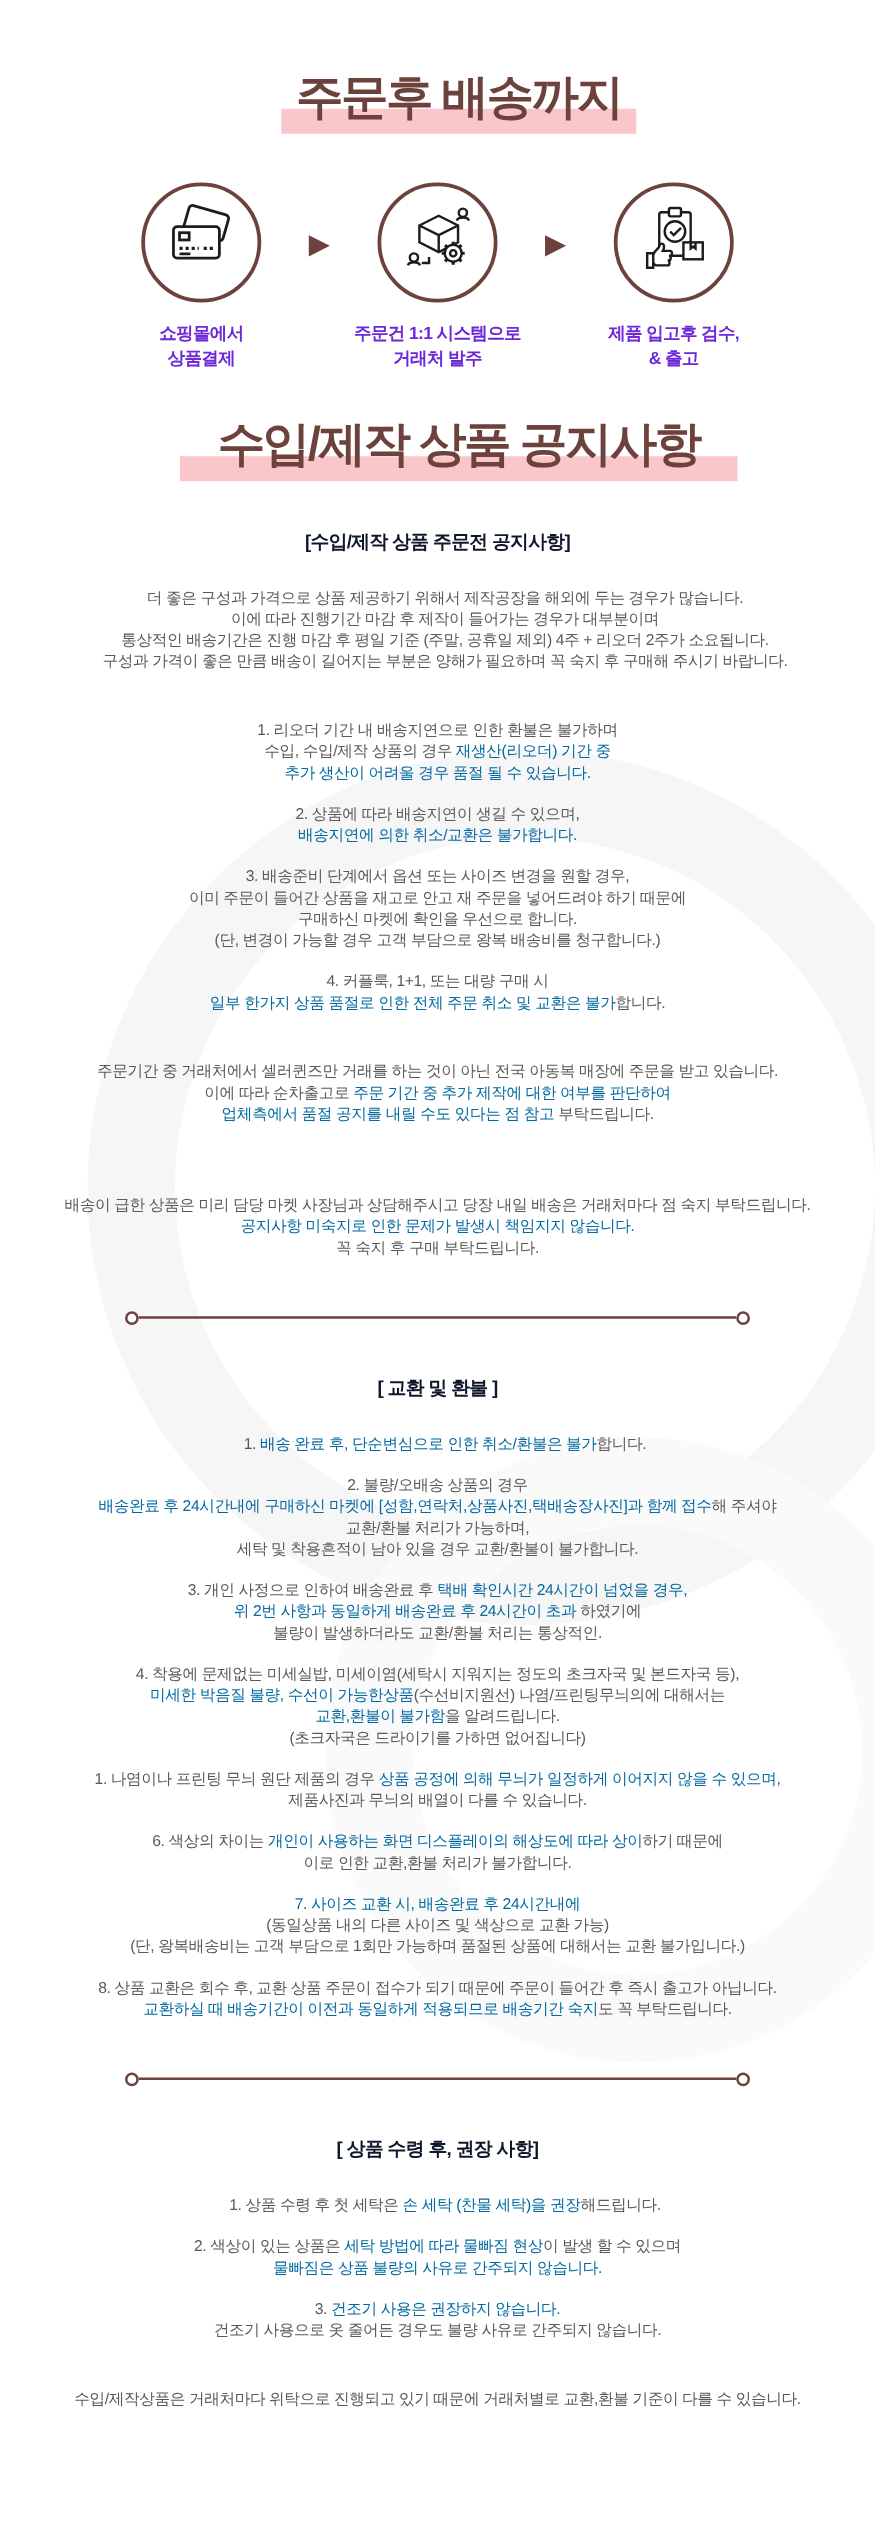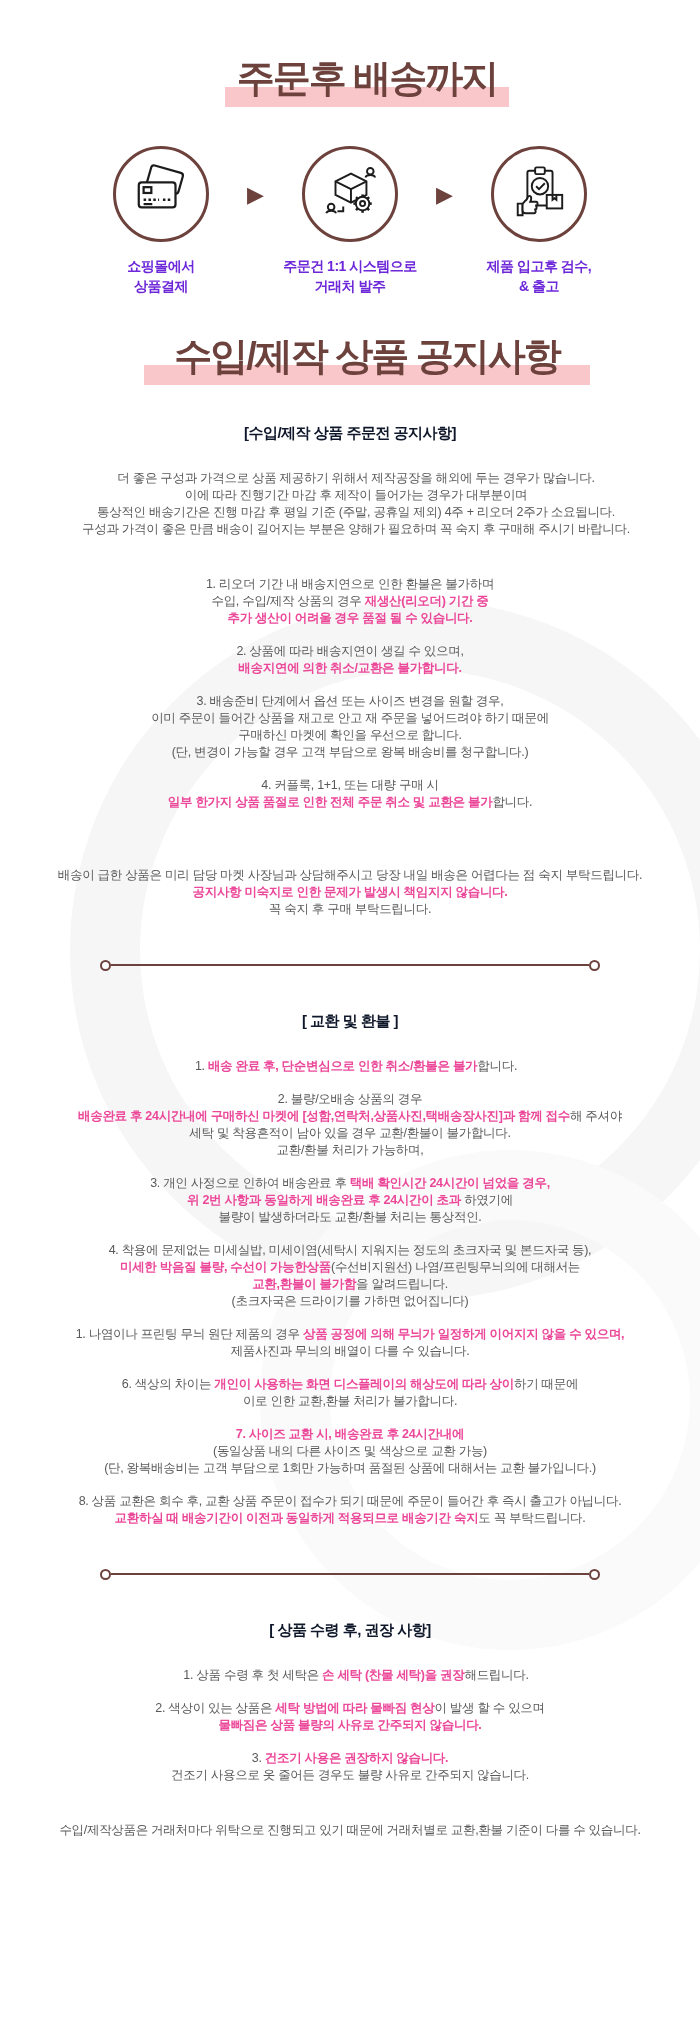--- a/index.html
+++ b/index.html
@@ -46,21 +46,21 @@
   
   .sec-heading{
     text-align:center;font-size:15px;font-weight:800;color:#0f172a;
     letter-spacing:-0.5px;margin-top:46px;
   }
   .nblock{margin-top:16px;text-align:center;}
   .nblock.first{margin-top:27px;padding-left:12px;}
   .nblock.sp2{margin-top:38px;}
   .nblock.sp3{margin-top:56px;}
   .nline{font-size:12.5px;line-height:17px;color:#595959;letter-spacing:-0.3px;}
-  .run.red{color:#ec4899;font-weight:700;text-align:center;}
+  .run.red{color:#0369a1;font-weight:400;text-align:center;}
   .divider{
     width:478px;height:2px;background:#6d423d;margin:46px auto 2px;position:relative;
   }
   .divider::before,.divider::after{
     content:"";position:absolute;top:-4.5px;width:7px;height:7px;background:#fff;
     border:2.2px solid #6d423d;border-radius:50%;
   }
   .divider::before{left:-11px;}
   .divider::after{right:-11px;}
 </style>
@@ -184,37 +184,42 @@
           <div class="nblock">
             <div class="nline"><span class="run">3. 배송준비 단계에서 옵션 또는 사이즈 변경을 원할 경우,</span></div>
             <div class="nline"><span class="run">이미 주문이 들어간 상품을 재고로 안고 재 주문을 넣어드려야 하기 때문에</span></div>
             <div class="nline"><span class="run">구매하신 마켓에 확인을 우선으로 합니다.</span></div>
             <div class="nline"><span class="run">(단, 변경이 가능할 경우 고객 부담으로 왕복 배송비를 청구합니다.)</span></div>
           </div>
           <div class="nblock">
             <div class="nline"><span class="run">4. 커플룩, 1+1, 또는 대량 구매 시</span></div>
             <div class="nline"><span class="run red">일부 한가지 상품 품절로 인한 전체 주문 취소 및 교환은 불가</span><span class="run">합니다.</span></div>
           </div>
+          <div class="nblock sp2">
+            <div class="nline"><span class="run">주문기간 중 거래처에서 셀러퀸즈만 거래를 하는 것이 아닌 전국 아동복 매장에 주문을 받고 있습니다.</span></div>
+            <div class="nline"><span class="run">이에 따라 순차출고로 </span><span class="run red">주문 기간 중 추가 제작에 대한 여부를 판단하여</span></div>
+            <div class="nline"><span class="run red">업체측에서 품절 공지를 내릴 수도 있다는 점 참고</span><span class="run"> 부탁드립니다.</span></div>
+          </div>
           <div class="nblock sp3">
-            <div class="nline"><span class="run">배송이 급한 상품은 미리 담당 마켓 사장님과 상담해주시고 당장 내일 배송은 어렵다는 점 숙지 부탁드립니다.</span></div>
+            <div class="nline"><span class="run">배송이 급한 상품은 미리 담당 마켓 사장님과 상담해주시고 당장 내일 배송은 거래처마다 점 숙지 부탁드립니다.</span></div>
             <div class="nline"><span class="run red">공지사항 미숙지로 인한 문제가 발생시 책임지지 않습니다.</span></div>
             <div class="nline"><span class="run">꼭 숙지 후 구매 부탁드립니다.</span></div>
           </div>
         </section>
         <div class="divider"></div>
         <section class="notice-sec">
           <div class="sec-heading">[ 교환 및 환불 ]</div>
           <div class="nblock first">
             <div class="nline"><span class="run">1. </span><span class="run red">배송 완료 후, 단순변심으로 인한 취소/환불은 불가</span><span class="run">합니다.</span></div>
           </div>
           <div class="nblock">
             <div class="nline"><span class="run">2. 불량/오배송 상품의 경우</span></div>
             <div class="nline"><span class="run red">배송완료 후 24시간내에 구매하신 마켓에 [성함,연락처,상품사진,택배송장사진]과 함께 접수</span><span class="run">해 주셔야</span></div>
+            <div class="nline"><span class="run">교환/환불 처리가 가능하며,</span></div>
             <div class="nline"><span class="run">세탁 및 착용흔적이 남아 있을 경우 교환/환불이 불가합니다.</span></div>
-            <div class="nline"><span class="run">교환/환불 처리가 가능하며,</span></div>
           </div>
           <div class="nblock">
             <div class="nline"><span class="run">3. 개인 사정으로 인하여 배송완료 후 </span><span class="run red">택배 확인시간 24시간이 넘었을 경우,</span></div>
             <div class="nline"><span class="run red">위 2번 사항과 동일하게 배송완료 후 24시간이 초과 </span><span class="run">하였기에</span></div>
             <div class="nline"><span class="run">불량이 발생하더라도 교환/환불 처리는 통상적인.</span></div>
           </div>
           <div class="nblock">
             <div class="nline"><span class="run">4. 착용에 문제없는 미세실밥, 미세이염(세탁시 지워지는 정도의 초크자국 및 본드자국 등),</span></div>
             <div class="nline"><span class="run red">미세한 박음질 불량, 수선이 가능한상품</span><span class="run">(수선비지원선) 나염/프린팅무늬의에 대해서는</span></div>
             <div class="nline"><span class="run red">교환,환불이 불가함</span><span class="run">을 알려드립니다.</span></div>

